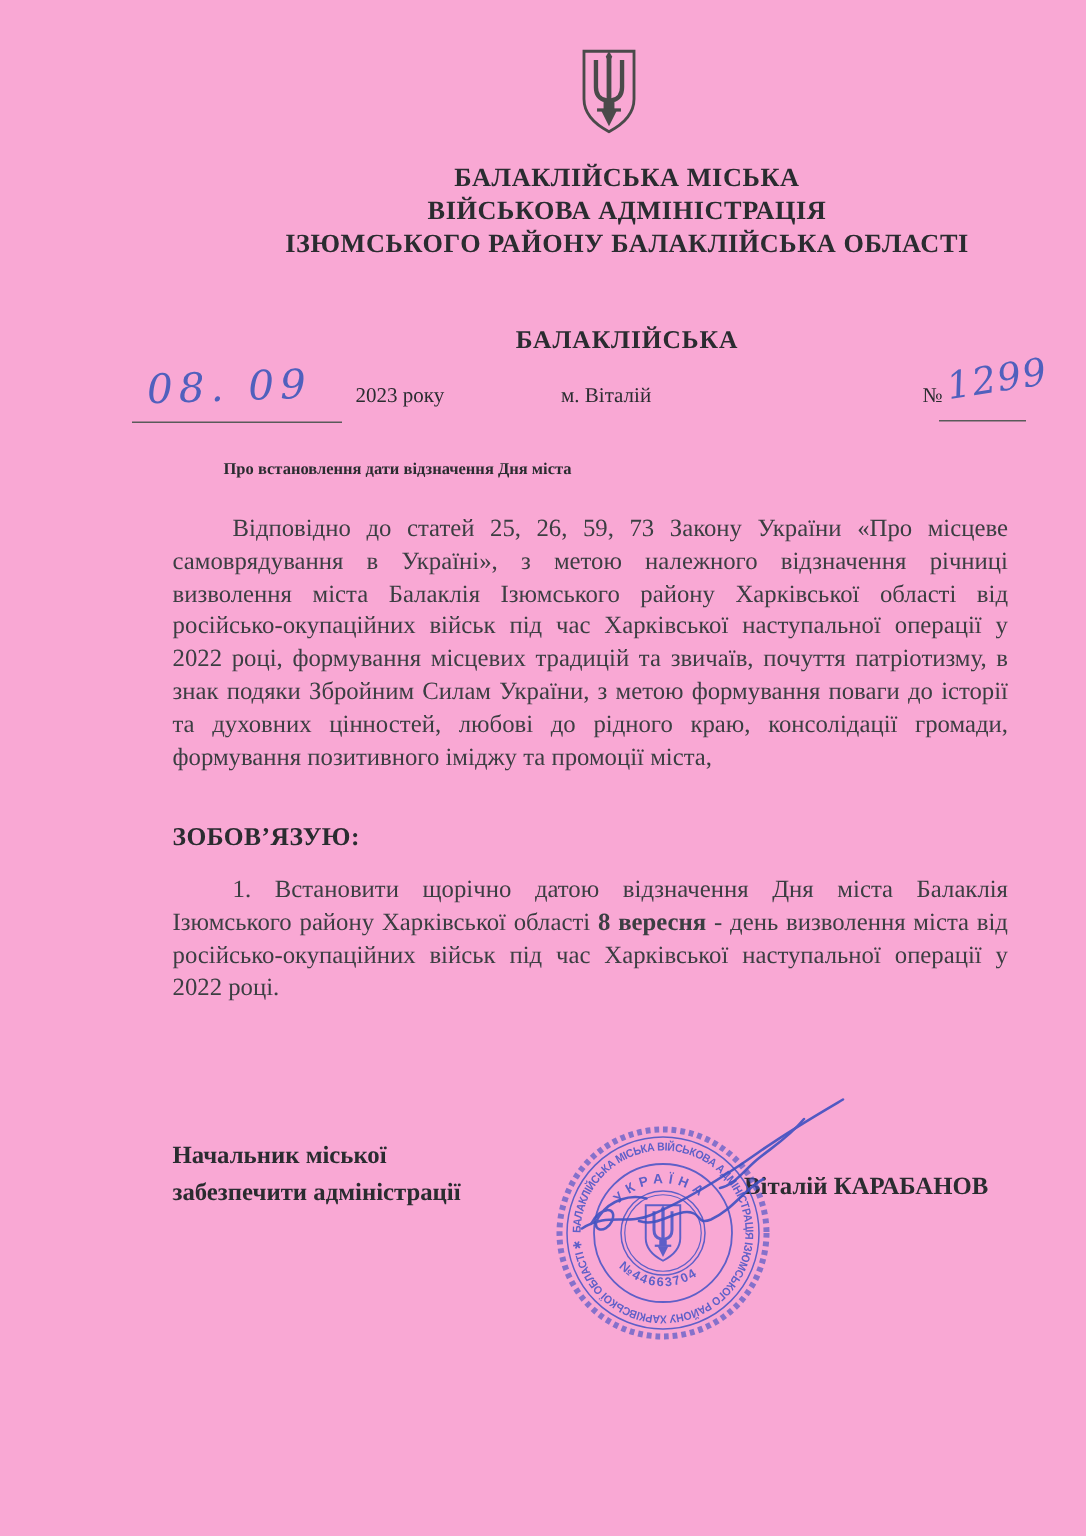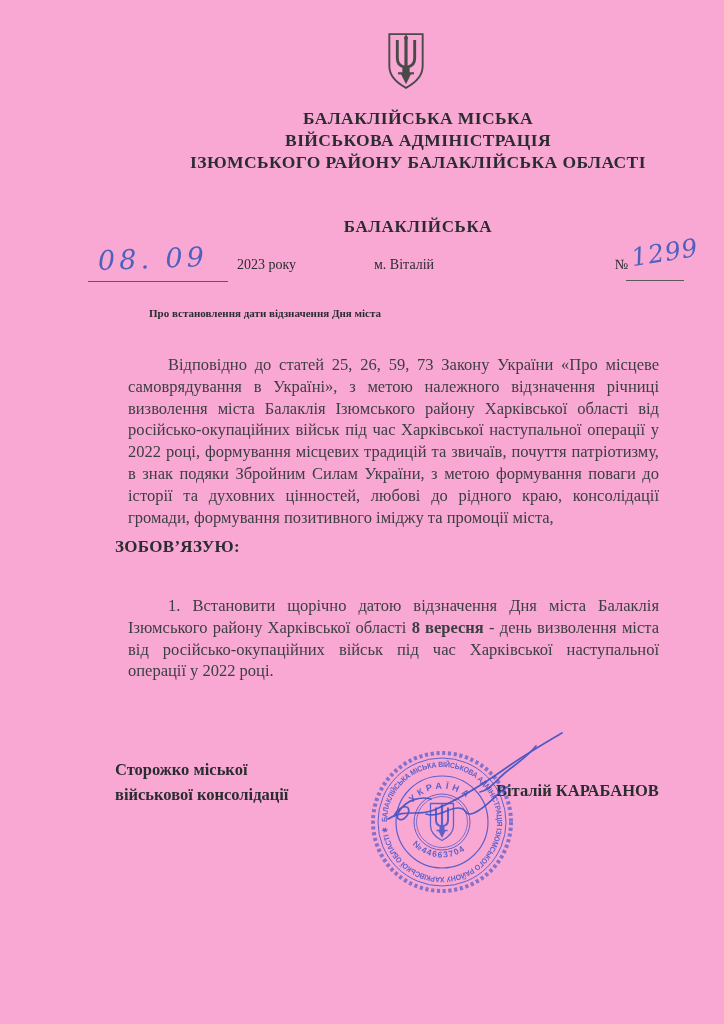--- a/index.html
+++ b/index.html
@@ -14,23 +14,23 @@
   .rule{background:#5a5a5a;height:1px;}
   .date-rule{left:88px;top:281px;width:140px;}
   .num-rule{left:626px;top:280px;width:58px;}
   .dl-label{top:257px;font-weight:normal;font-size:14px;color:#2a2c30;}
   .year{left:237px;}
   .place{left:374px;}
   .numsign{left:615px;}
   .hw-num{left:631px;top:238px;font-size:25px;letter-spacing:1px;transform:rotate(-9deg);}
   .subject{left:115px;top:307px;width:557px;font-weight:bold;font-size:11px;color:#2a2c30;margin-left:34px;}
   .bodytext{left:115px;width:557px;font-size:16.5px;line-height:21.8px;text-align:justify;}
-  .bodytext p{margin:13px;text-indent:40px;}
+  .bodytext p{margin:0;text-indent:40px;}
   .preamble{top:341px;}
-  .directive{left:115px;top:537px;font-weight:bold;font-size:17px;color:#2a2c30;letter-spacing:.3px;}
+  .directive{left:115px;top:548px;font-weight:bold;font-size:17px;color:#2a2c30;letter-spacing:.3px;}
   .items{top:582px;}
   .sig-pos{left:115px;top:757px;font-weight:bold;font-size:16.5px;line-height:25px;color:#2a2c30;}
   .sig-name{left:496px;top:781px;font-weight:bold;font-size:16.5px;color:#2a2c30;}
   .stamp-svg{left:330px;top:722px;}
   .stamp-text{font-family:"Liberation Sans","DejaVu Sans",sans-serif;font-weight:bold;}
 </style>
 </head>
 <body>
 
 <div class="page">
@@ -69,22 +69,22 @@
     <p>Відповідно до статей 25, 26, 59, 73 Закону  України «Про місцеве самоврядування в Україні», з метою належного відзначення річниці визволення міста Балаклія Ізюмського району Харківської області від російсько-окупаційних військ під час Харківської наступальної операції у 2022 році, формування місцевих традицій та звичаїв, почуття патріотизму, в знак подяки Збройним Силам України, з метою формування поваги до історії та духовних цінностей, любові до рідного краю, консолідації громади, формування позитивного іміджу та промоції міста,</p>
   </div>
 
   <div class="abs directive">ЗОБОВ’ЯЗУЮ:</div>
 
   <div class="abs bodytext items">
     <p><span>1. Встановити щорічно датою відзначення Дня міста Балаклія Ізюмського району Харківської області </span><b>8 вересня</b><span> - день визволення міста від російсько-окупаційних військ під час Харківської наступальної операції у 2022 році.</span></p>
   </div>
 
   <div class="abs sig-pos">
-    <div>Сторожко міської</div>
-    <div>військової консолідації</div>
+    <div>Начальник міської</div>
+    <div>забезпечити адміністрації</div>
   </div>
   <div class="abs sig-name">Віталій КАРАБАНОВ</div>
 
   <svg class="abs stamp-svg" width="250" height="200" viewBox="0 0 250 200">
     <g stroke="#4453c6" fill="none" opacity="0.85">
       <circle cx="112" cy="100" r="69" stroke-width="4" stroke-dasharray="3.2 2.6" opacity="0.75"></circle>
       <circle cx="112" cy="100" r="64" stroke-width="1"></circle>
       <circle cx="112" cy="100" r="46" stroke-width="1.2"></circle>
       <circle cx="112" cy="100" r="28" stroke-width="1"></circle>
       <circle cx="112" cy="100" r="25.5" stroke-width="0.8"></circle>

